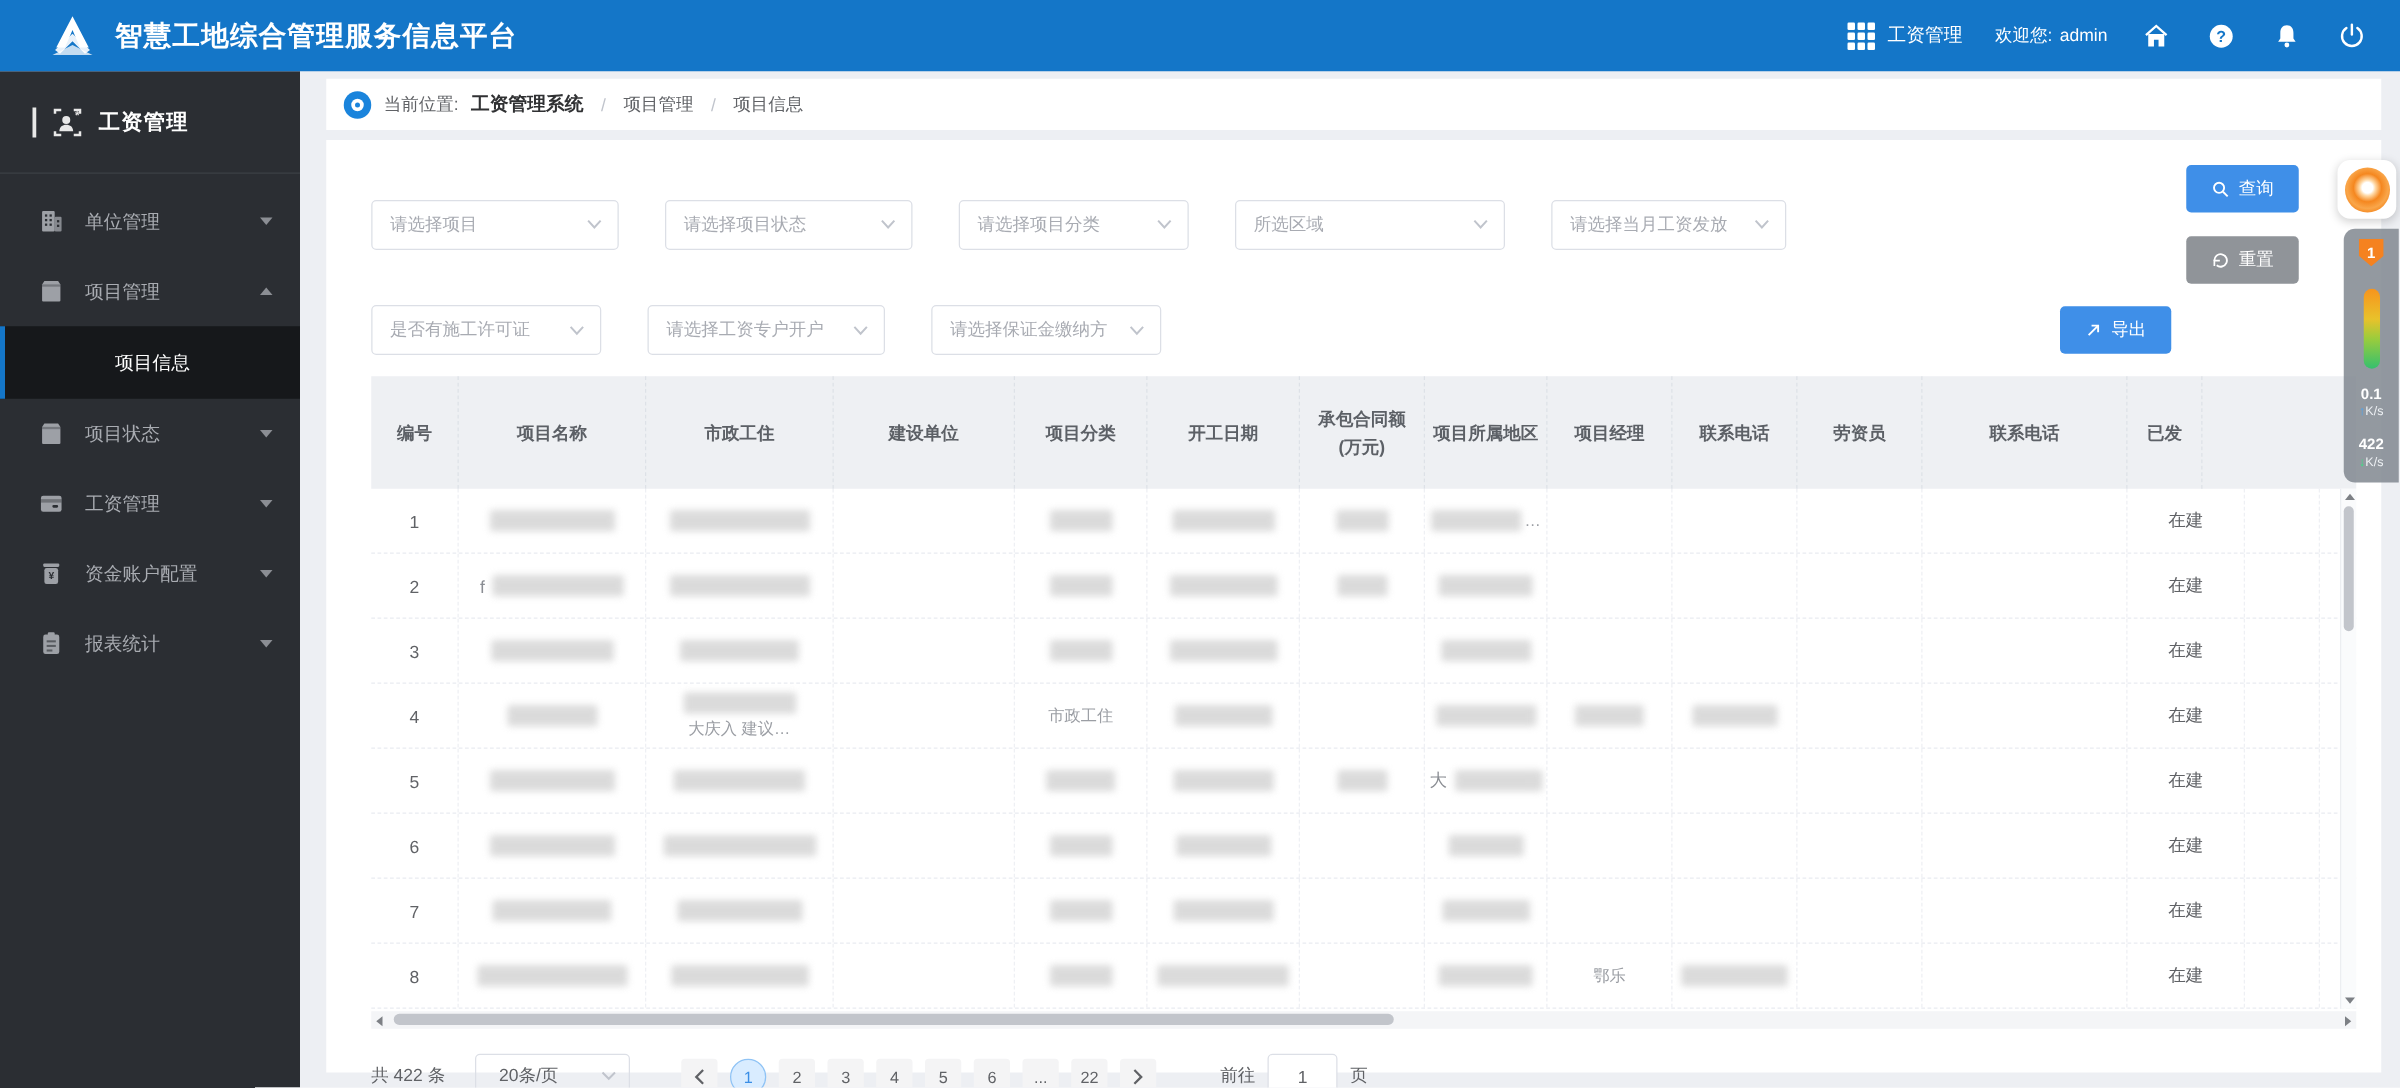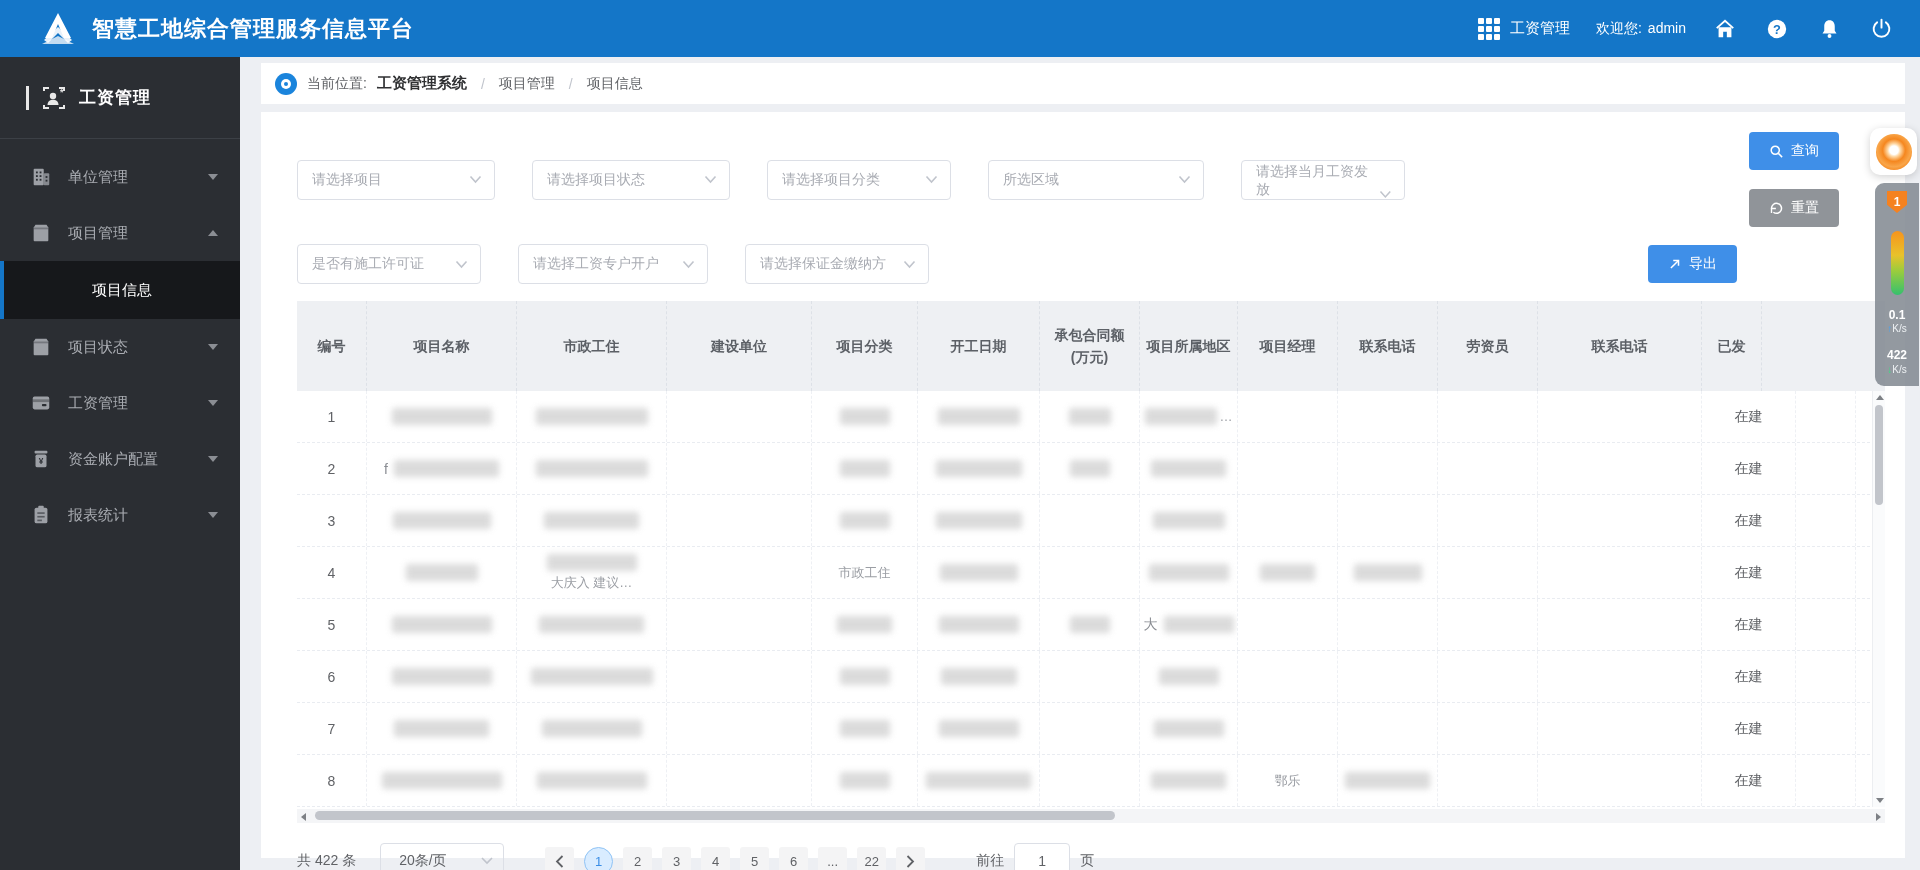--- a/index.html
+++ b/index.html
@@ -313,21 +313,21 @@
             <svg width="13" height="9" viewBox="0 0 13 9">
               <path d="M1.5 1.5 L6.5 7 L11.5 1.5" fill="none" stroke="#c0c4cc" stroke-width="1.6"></path>
             </svg>
           </div>
           <div class="select" style="width: 216px;">
             <span>所选区域</span>
             <svg width="13" height="9" viewBox="0 0 13 9">
               <path d="M1.5 1.5 L6.5 7 L11.5 1.5" fill="none" stroke="#c0c4cc" stroke-width="1.6"></path>
             </svg>
           </div>
-          <div class="select" style="width: 164px; align-items: flex-end;">
+          <div class="select" style="width: 188px;">
             <span>请选择当月工资发放</span>
             <svg width="13" height="9" viewBox="0 0 13 9">
               <path d="M1.5 1.5 L6.5 7 L11.5 1.5" fill="none" stroke="#c0c4cc" stroke-width="1.6"></path>
             </svg>
           </div>
           <div class="row1-btns">
           <button class="btn btn-blue">
             <svg width="15" height="15" viewBox="0 0 24 24" fill="none" stroke="#fff" stroke-width="2.4">
               <circle cx="10" cy="10" r="6.5"></circle>
                 <line x1="15" y1="15" x2="21" y2="21"></line>

